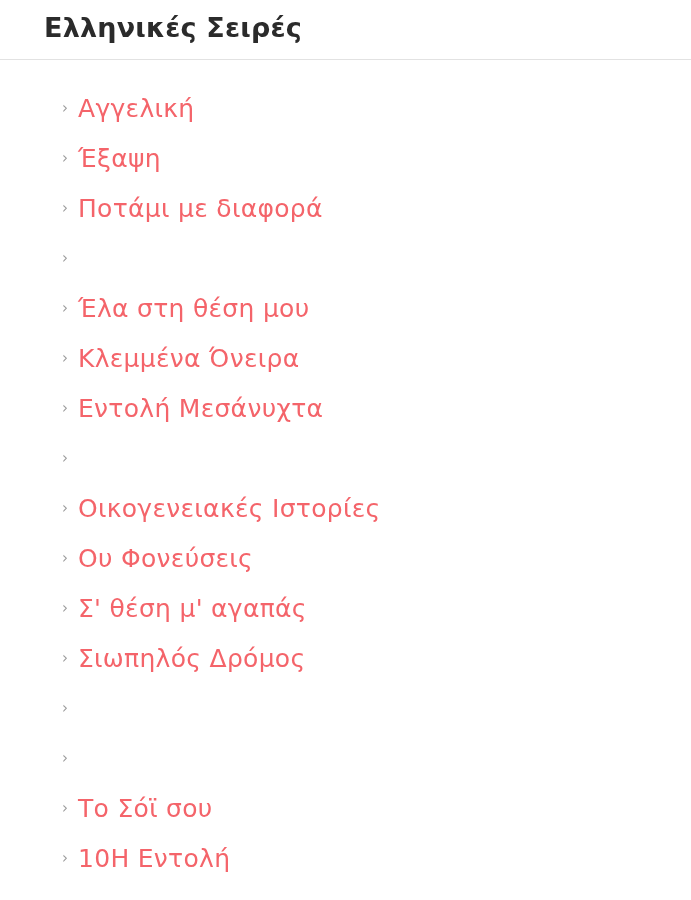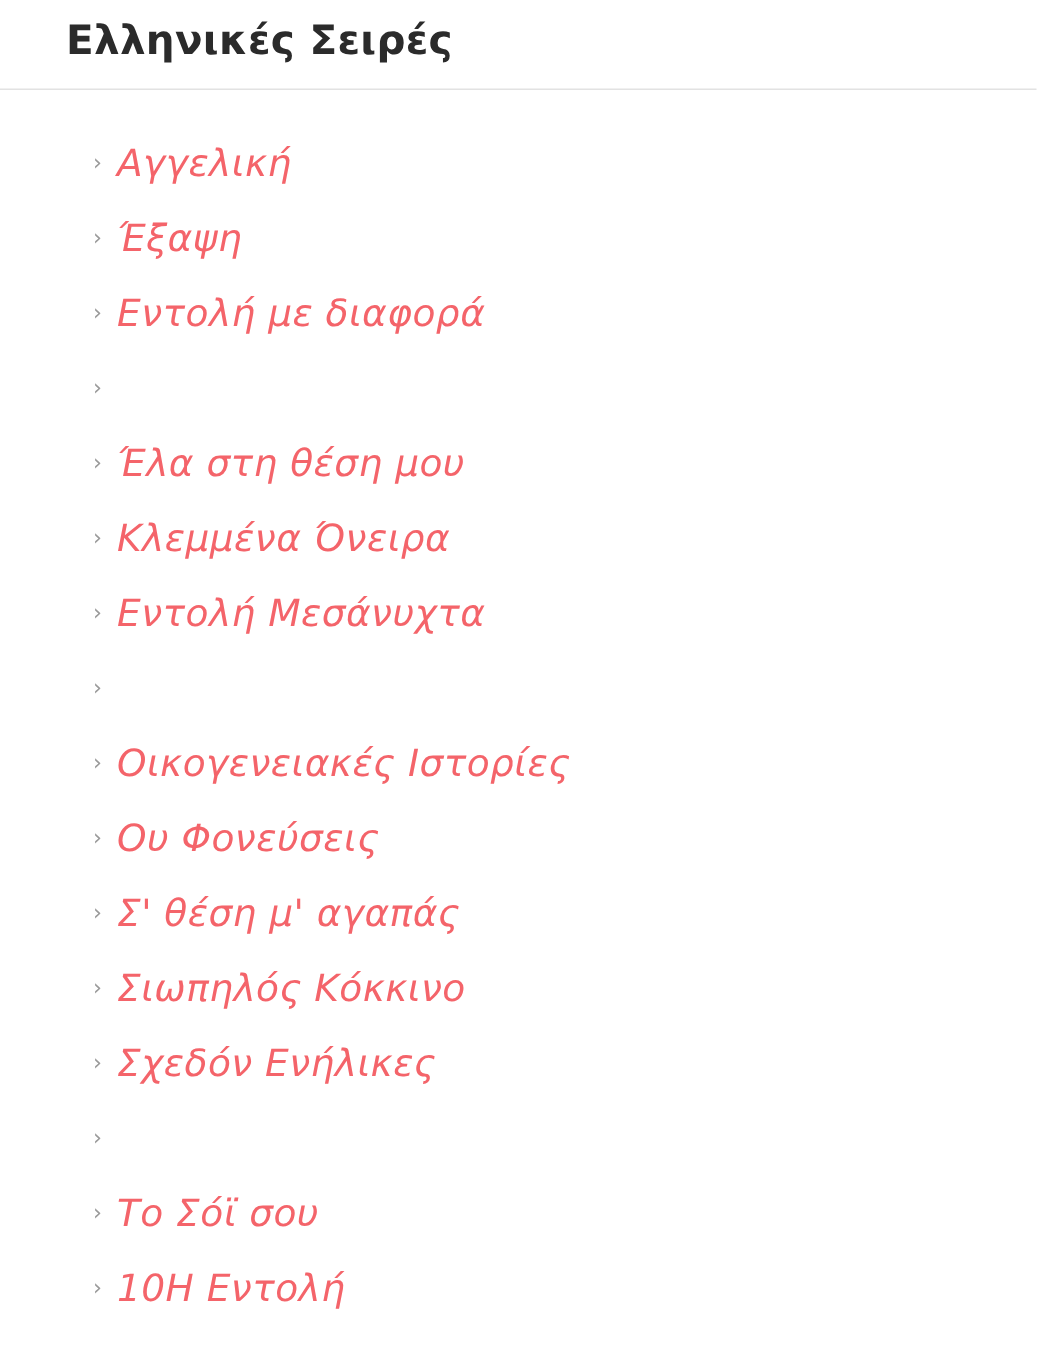--- a/index.html
+++ b/index.html
@@ -56,40 +56,39 @@
     color: #9a9a9a;
     font-size: 15px;
     font-family: "DejaVu Sans", sans-serif;
   }
   .series-link {
     color: #f4646a;
     text-decoration: none;
     font-size: 25px;
     font-family: "DejaVu Sans", sans-serif;
     letter-spacing: 0.3px;
-    font-style: italic;
   }
 </style>
 </head>
 <body>
 
 <div class="page">
   <h1 class="heading">Ελληνικές Σειρές</h1>
   <hr class="divider">
   <ul class="series-list">
       <li class="series-item"><span class="chev">›</span><a class="series-link" href="#">Αγγελική</a></li>
       <li class="series-item"><span class="chev">›</span><a class="series-link" href="#">Έξαψη</a></li>
-      <li class="series-item"><span class="chev">›</span><a class="series-link" href="#">Εντολή με διαφορά</a></li>
+      <li class="series-item"><span class="chev">›</span><a class="series-link" href="#">Ποτάμι με διαφορά</a></li>
       <li class="series-item"><span class="chev">›</span></li>
       <li class="series-item"><span class="chev">›</span><a class="series-link" href="#">Έλα στη θέση μου</a></li>
       <li class="series-item"><span class="chev">›</span><a class="series-link" href="#">Κλεμμένα Όνειρα</a></li>
       <li class="series-item"><span class="chev">›</span><a class="series-link" href="#">Εντολή Μεσάνυχτα</a></li>
       <li class="series-item"><span class="chev">›</span></li>
       <li class="series-item"><span class="chev">›</span><a class="series-link" href="#">Οικογενειακές Ιστορίες</a></li>
       <li class="series-item"><span class="chev">›</span><a class="series-link" href="#">Ου Φονεύσεις</a></li>
       <li class="series-item"><span class="chev">›</span><a class="series-link" href="#">Σ' θέση μ' αγαπάς</a></li>
-      <li class="series-item"><span class="chev">›</span><a class="series-link" href="#">Σιωπηλός Κόκκινο</a></li>
-      <li class="series-item"><span class="chev">›</span><a class="series-link" href="#">Σχεδόν Ενήλικες</a></li>
+      <li class="series-item"><span class="chev">›</span><a class="series-link" href="#">Σιωπηλός Δρόμος</a></li>
+      <li class="series-item"><span class="chev">›</span></li>
       <li class="series-item"><span class="chev">›</span></li>
       <li class="series-item"><span class="chev">›</span><a class="series-link" href="#">Το Σόϊ σου</a></li>
       <li class="series-item"><span class="chev">›</span><a class="series-link" href="#">10Η Εντολή</a></li>
     </ul>
 </div>
 
 </body></html>

